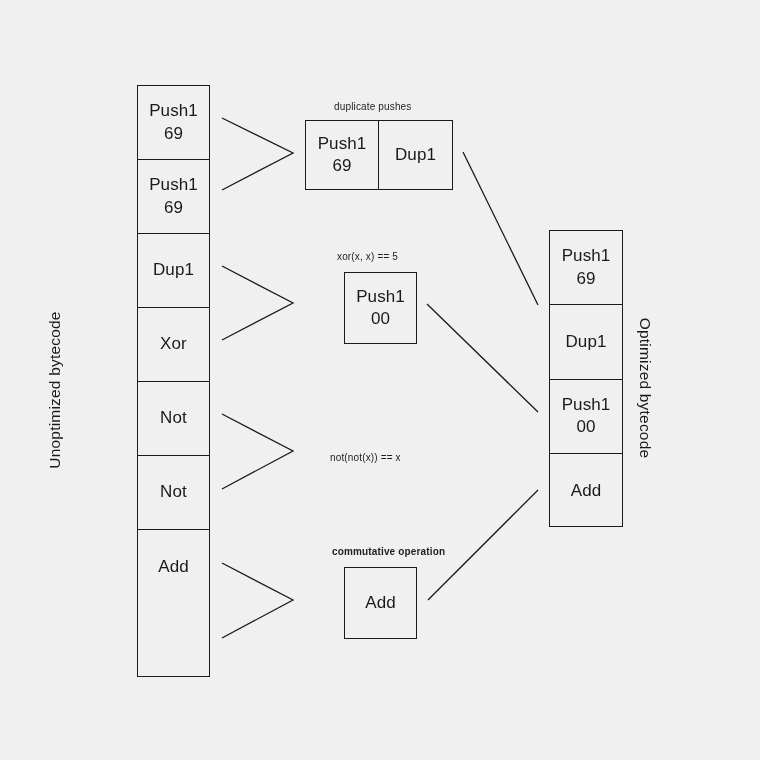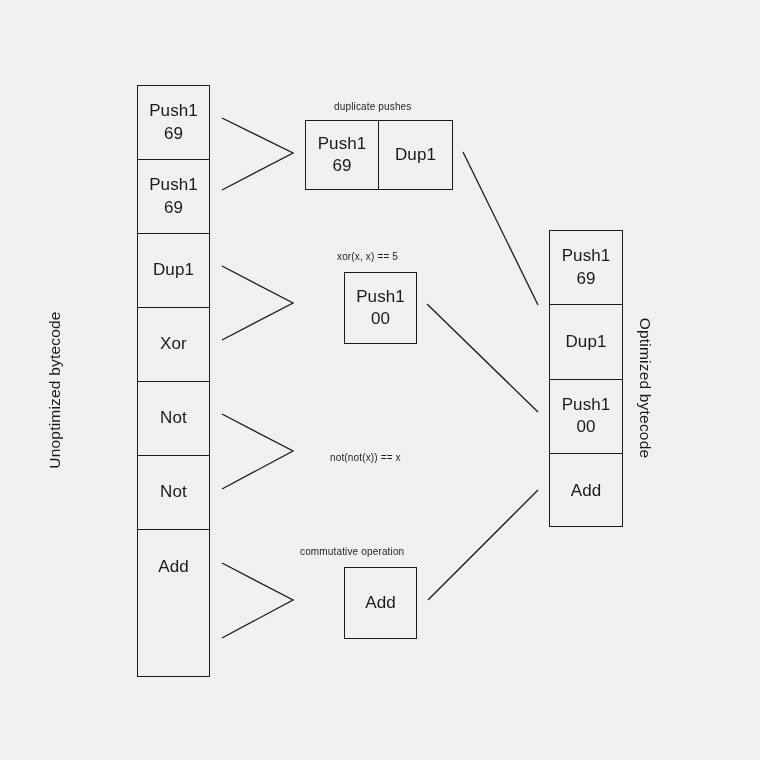--- a/index.html
+++ b/index.html
@@ -95,21 +95,21 @@
   .rule-label {
     position: absolute;
     font-size: 10px;
     color: #1f1f1f;
     white-space: nowrap;
     letter-spacing: .15px;
   }
   #label-duplicate-pushes { left: 334px; top: 101px; }
   #label-xor           { left: 337px; top: 251px; }
   #label-not           { left: 330px; top: 452px; }
-  #label-commutative   { left: 300px; top: 546px; }
+  #label-commutative   { left: 332px; top: 546px; font-weight: bold; }
 
   .axis-label {
     position: absolute;
     font-size: 15.5px;
     color: #1a1a1a;
     white-space: nowrap;
     letter-spacing: .2px;
   }
   #label-unoptimized {
     left: -55px;

